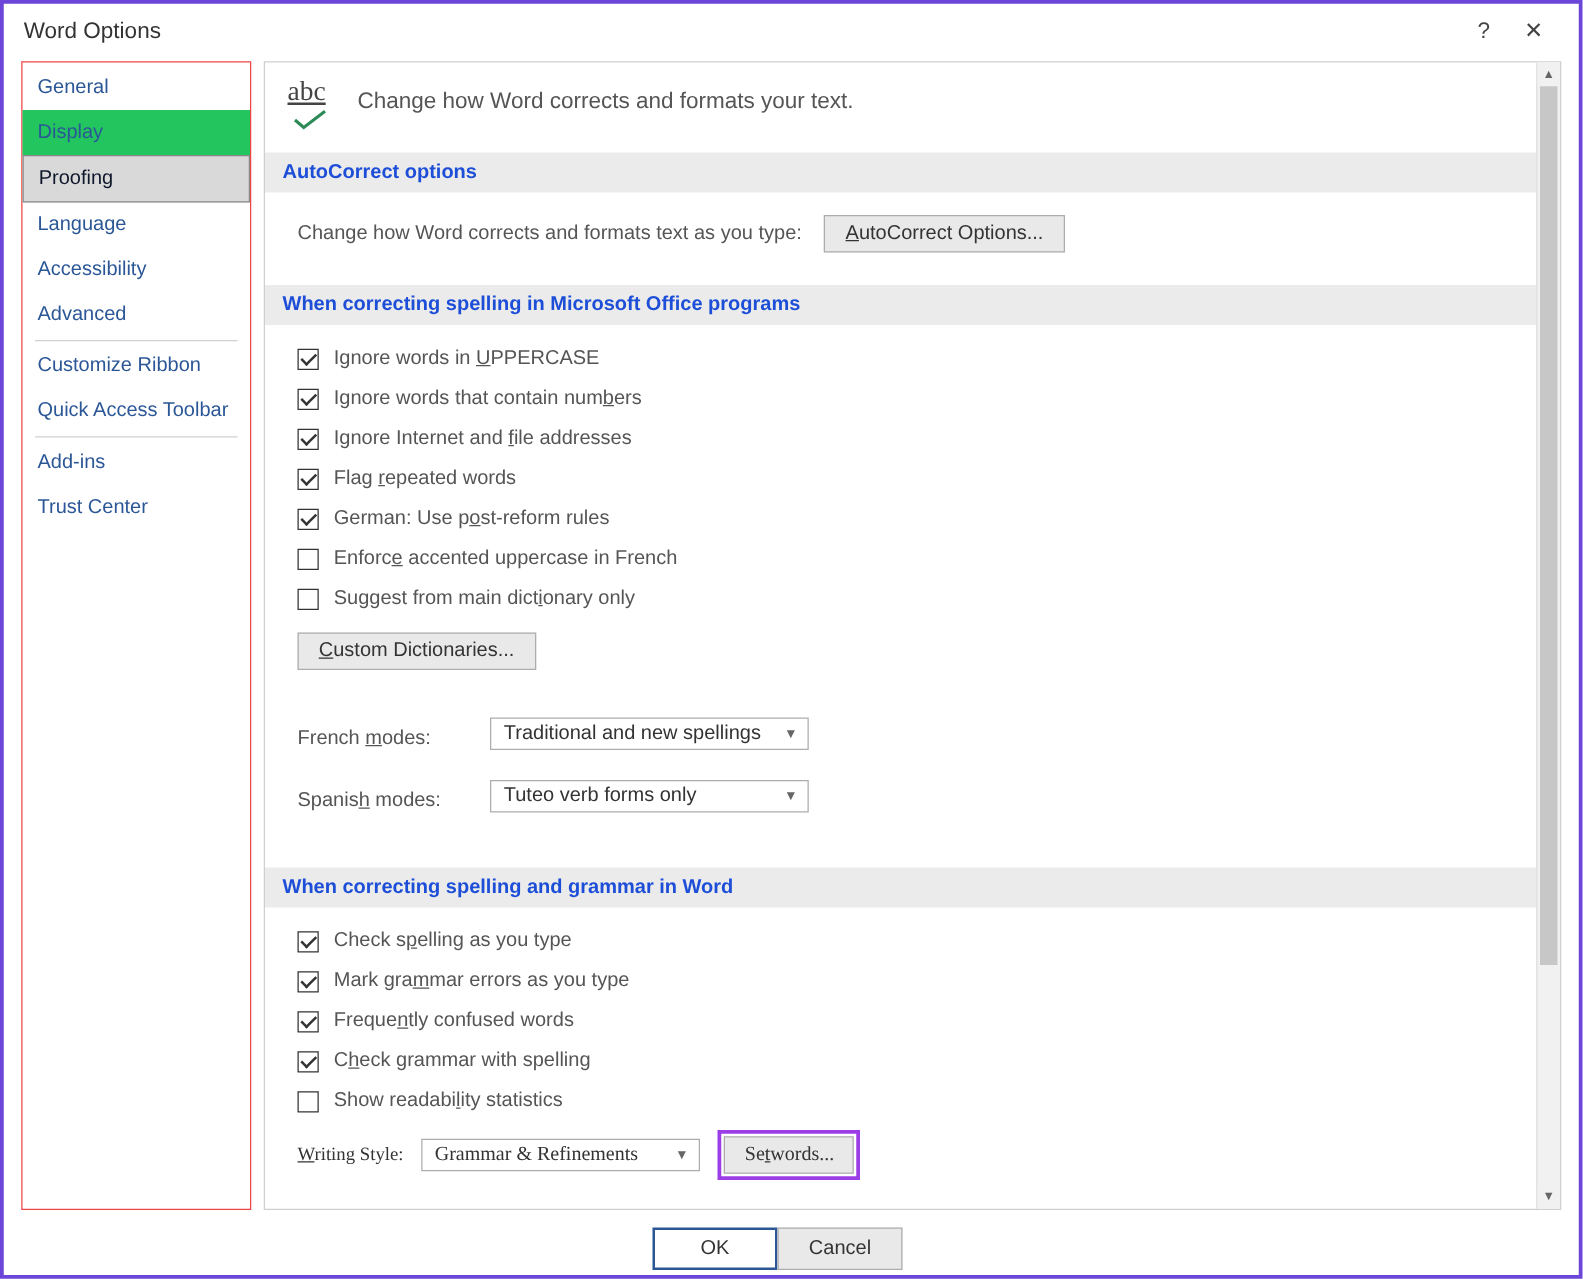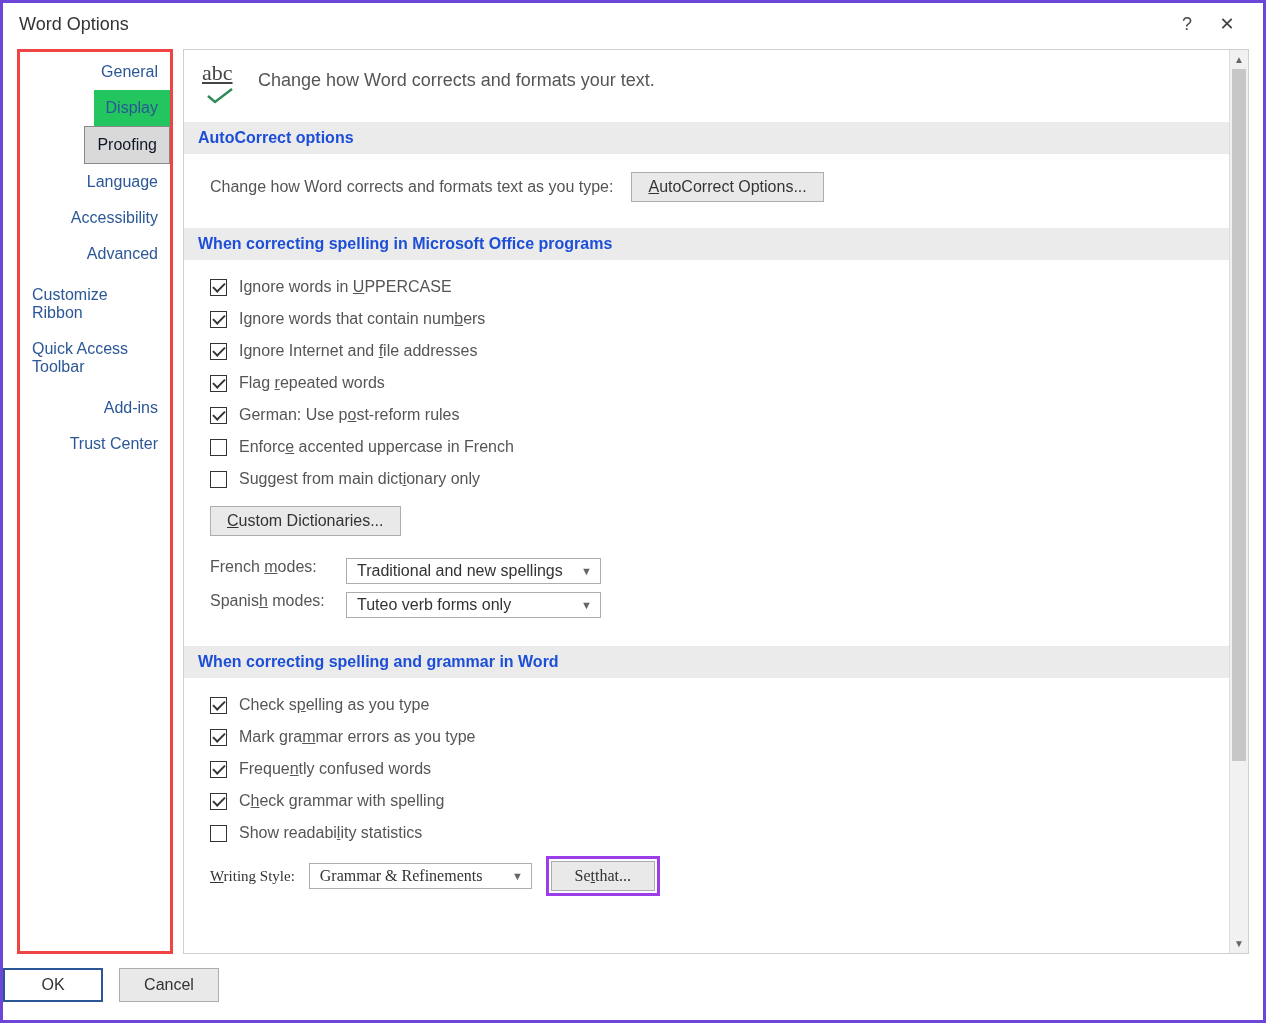--- a/index.html
+++ b/index.html
@@ -35,28 +35,27 @@
     cursor: pointer;
   }
   .body-row {
     flex: 1;
     display: flex;
     padding: 0 14px 0 14px;
     gap: 10px;
     min-height: 0;
   }
   .sidebar {
-    width: 156px;
-    border: 3px solid #ef4444;
+    width: 184px;
+    border: 1px solid #ef4444;
     background: #fff;
     padding: 2px 0;
     display: flex;
     flex-direction: column;
     font-size: 16px;
-    align-items: flex-end;
   }
   .side-item {
     padding: 9px 12px;
     color: #2b5797;
     cursor: pointer;
   }
   .side-item.display { background: #22c55e; }
   .side-item.selected {
     background: #d9d9d9;
     color: #0f172a;
@@ -174,23 +173,23 @@
   .chk.checked::after {
     content: "";
     width: 10px;
     height: 5px;
     border-left: 2px solid #333;
     border-bottom: 2px solid #333;
     transform: rotate(-45deg) translate(1px,-1px);
   }
   .label-row {
     display: flex;
-    align-items: flex-start;
-    gap: 10px;
-    margin: 8px 0;
+    align-items: flex-end;
+    gap: 28px;
+    margin: 24px 0;
     font-size: 16px;
     color: #555;
   }
   .label-row .lbl { width: 126px; }
   .combo {
     display: inline-flex;
     align-items: center;
     justify-content: space-between;
     border: 1px solid #adadad;
     background: #fff;
@@ -212,23 +211,22 @@
     margin-top: 10px;
     font-family: Liberation Serif, serif;
   }
   .settings-highlight {
     border: 3px solid #9b3ee8;
     padding: 2px;
     display: inline-block;
   }
   .footer {
     display: flex;
-    justify-content: flex-start;
-    gap: 16px;
-    padding: 14px 22px 18px 0;
+    justify-content: center;
+    padding: 14px 22px 4px 0;
   }
   .footer .btn {
     width: 100px;
     text-align: center;
     padding: 6px 0;
   }
   .footer .btn.ok {
     background: #fff;
     border: 2px solid #2b5797;
     color: #333;
@@ -366,21 +364,21 @@
           </div>
 
           <div class="writing-row">
             <span><span class="u">W</span><span>riting Style:</span></span>
             <div class="combo" style="min-width:223px">
               <span>Grammar &amp; Refinements</span>
               <span class="caret">▼</span>
             </div>
             <span class="settings-highlight">
               <button class="btn" style="width:104px">
-                <span>Se</span><span class="u">t</span><span>that...</span>
+                <span>Se</span><span class="u">t</span><span>words...</span>
               </button>
             </span>
           </div>
         </div>
 
       </div>
 
       <div class="scrollbar">
         <div class="scroll-btn">▲</div>
         <div class="scroll-track">

